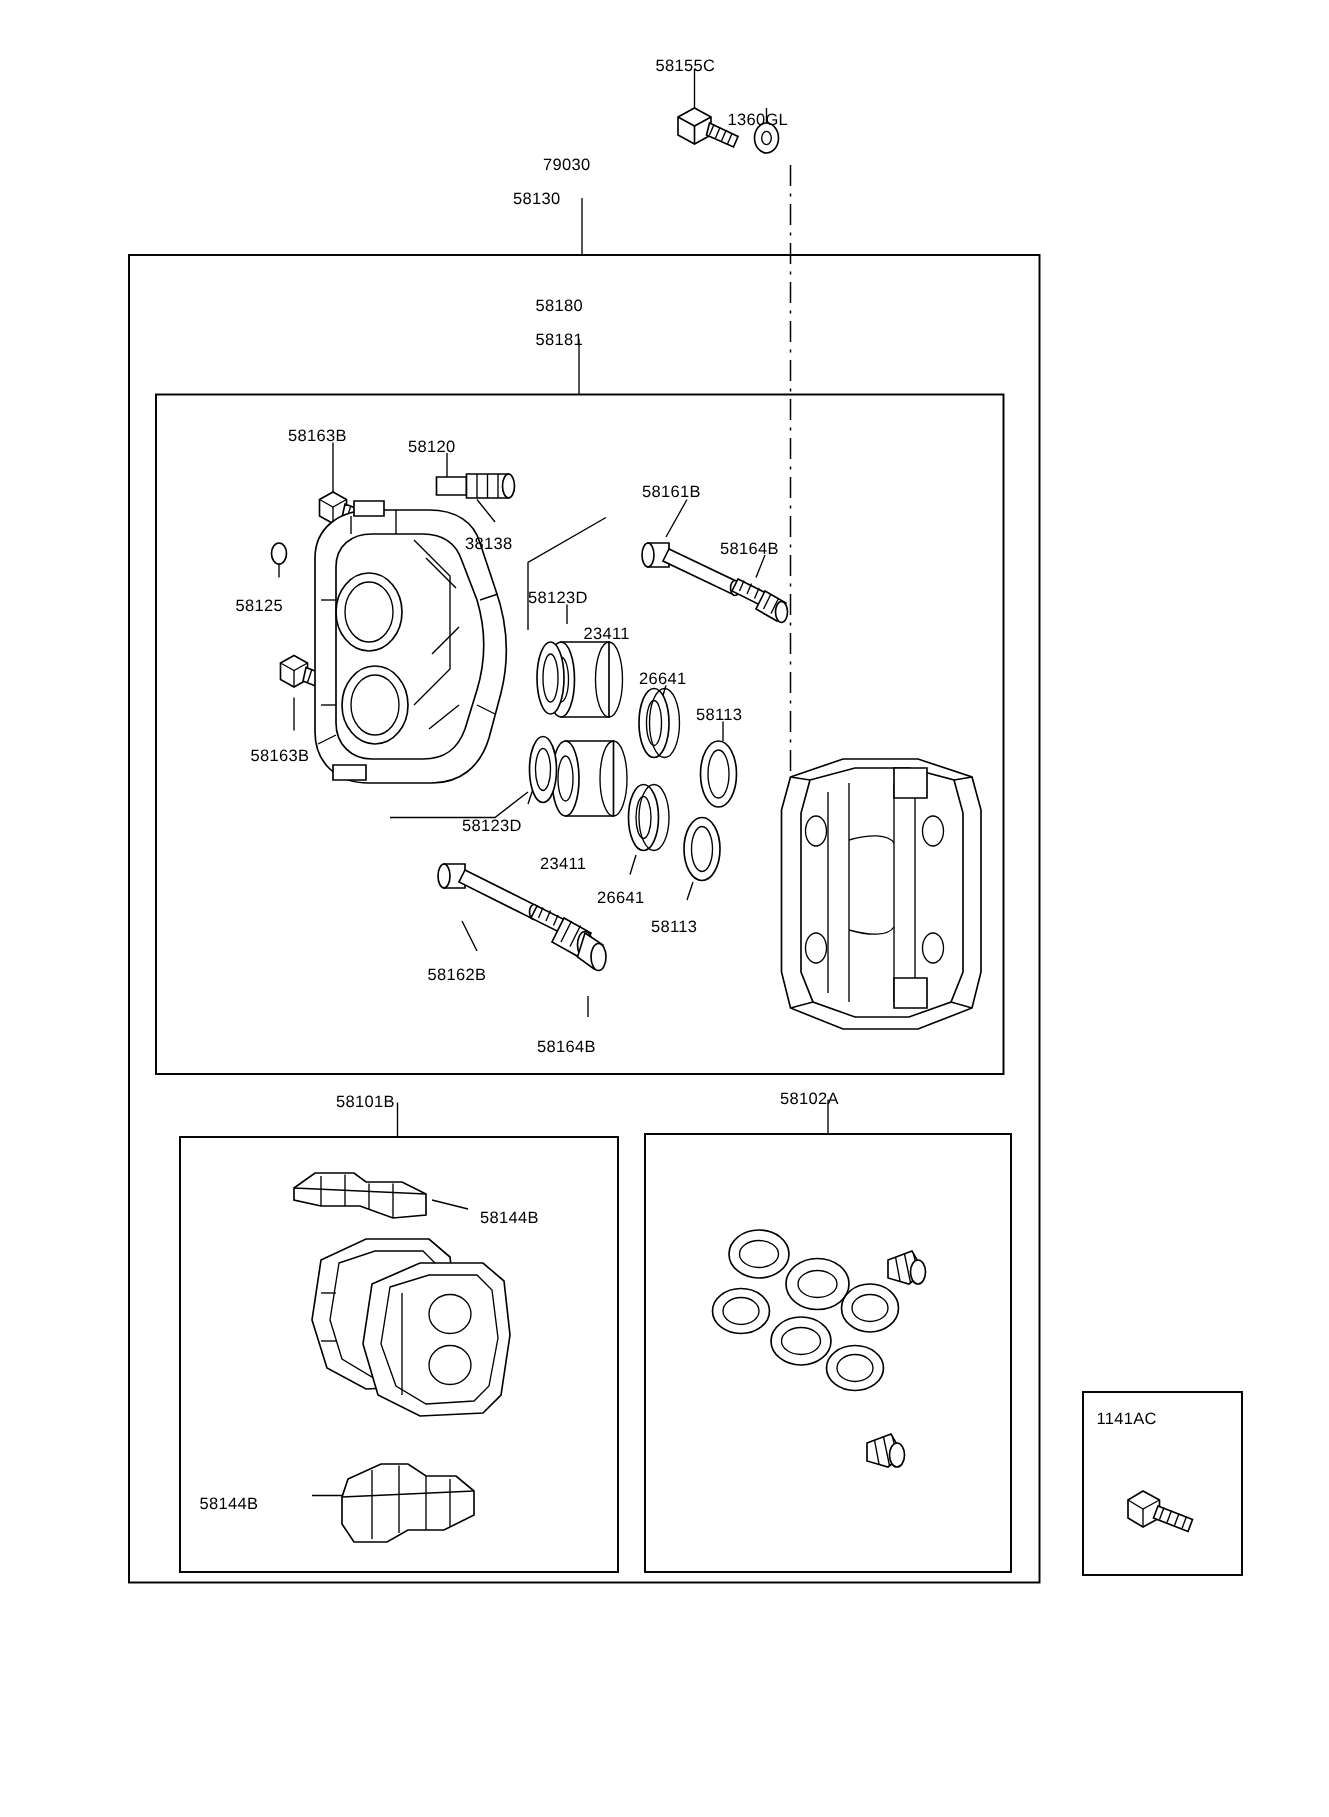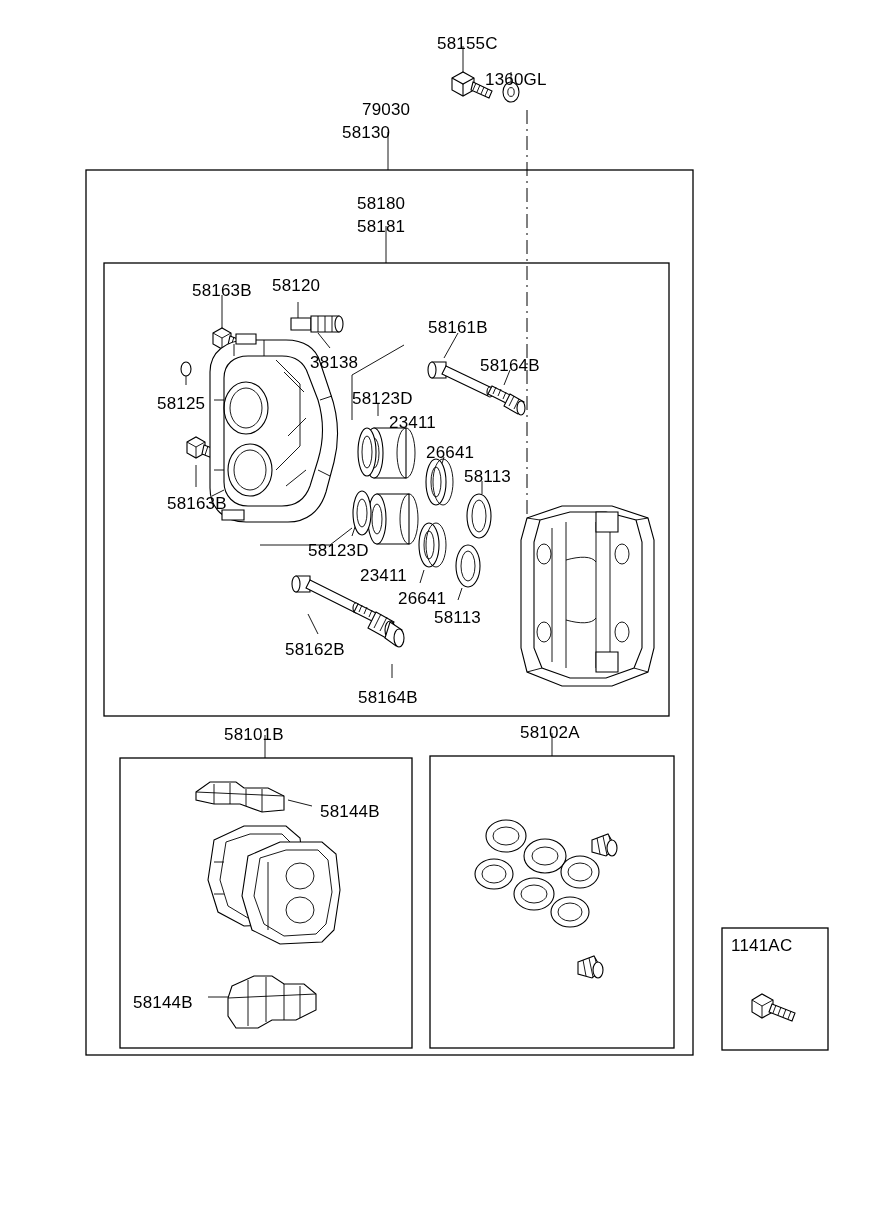--- a/index.html
+++ b/index.html
@@ -18,21 +18,21 @@
   #diagram-root {
     position: absolute;
     left: 0;
     top: 0;
     width: 886px;
     height: 1211px;
   }
   .part-label {
     position: absolute;
     font-family: "Liberation Sans", sans-serif;
-    font-size: 17px;
+    font-size: 11px;
     line-height: 20px;
     color: #000000;
     white-space: nowrap;
     letter-spacing: 0.2px;
   }
   svg.layer {
     position: absolute;
     left: 0;
     top: 0;
     width: 886px;
@@ -421,21 +421,21 @@
 
   </svg>
 
   <div class="part-label" style="left:437px; top:34px;">58155C</div>
   <div class="part-label" style="left:485px; top:70px;text-align:center;">1360GL</div>
   <div class="part-label" style="left:362px; top:100px;">79030</div>
   <div class="part-label" style="left:342px; top:123px;">58130</div>
   <div class="part-label" style="left:357px; top:194px;">58180</div>
   <div class="part-label" style="left:357px; top:217px;">58181</div>
   <div class="part-label" style="left:192px; top:281px;">58163B</div>
-  <div class="part-label" style="left:272px; top:276px;">58120</div>
+  <div class="part-label" style="left:272px; top:288px;">58120</div>
   <div class="part-label" style="left:310px; top:353px;">38138</div>
   <div class="part-label" style="left:428px; top:318px;">58161B</div>
   <div class="part-label" style="left:480px; top:356px;">58164B</div>
   <div class="part-label" style="left:157px; top:394px;">58125</div>
   <div class="part-label" style="left:352px; top:389px;">58123D</div>
   <div class="part-label" style="left:389px; top:413px;">23411</div>
   <div class="part-label" style="left:426px; top:443px;">26641</div>
   <div class="part-label" style="left:464px; top:467px;">58113</div>
   <div class="part-label" style="left:167px; top:494px;">58163B</div>
   <div class="part-label" style="left:308px; top:541px;">58123D</div>

